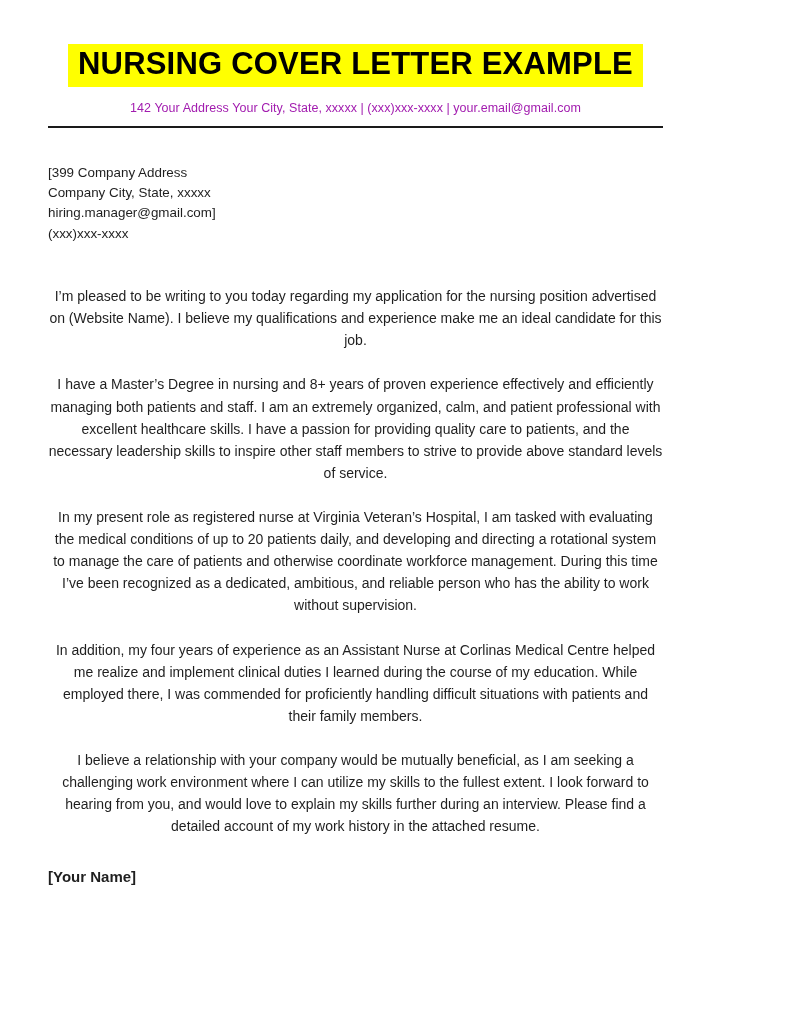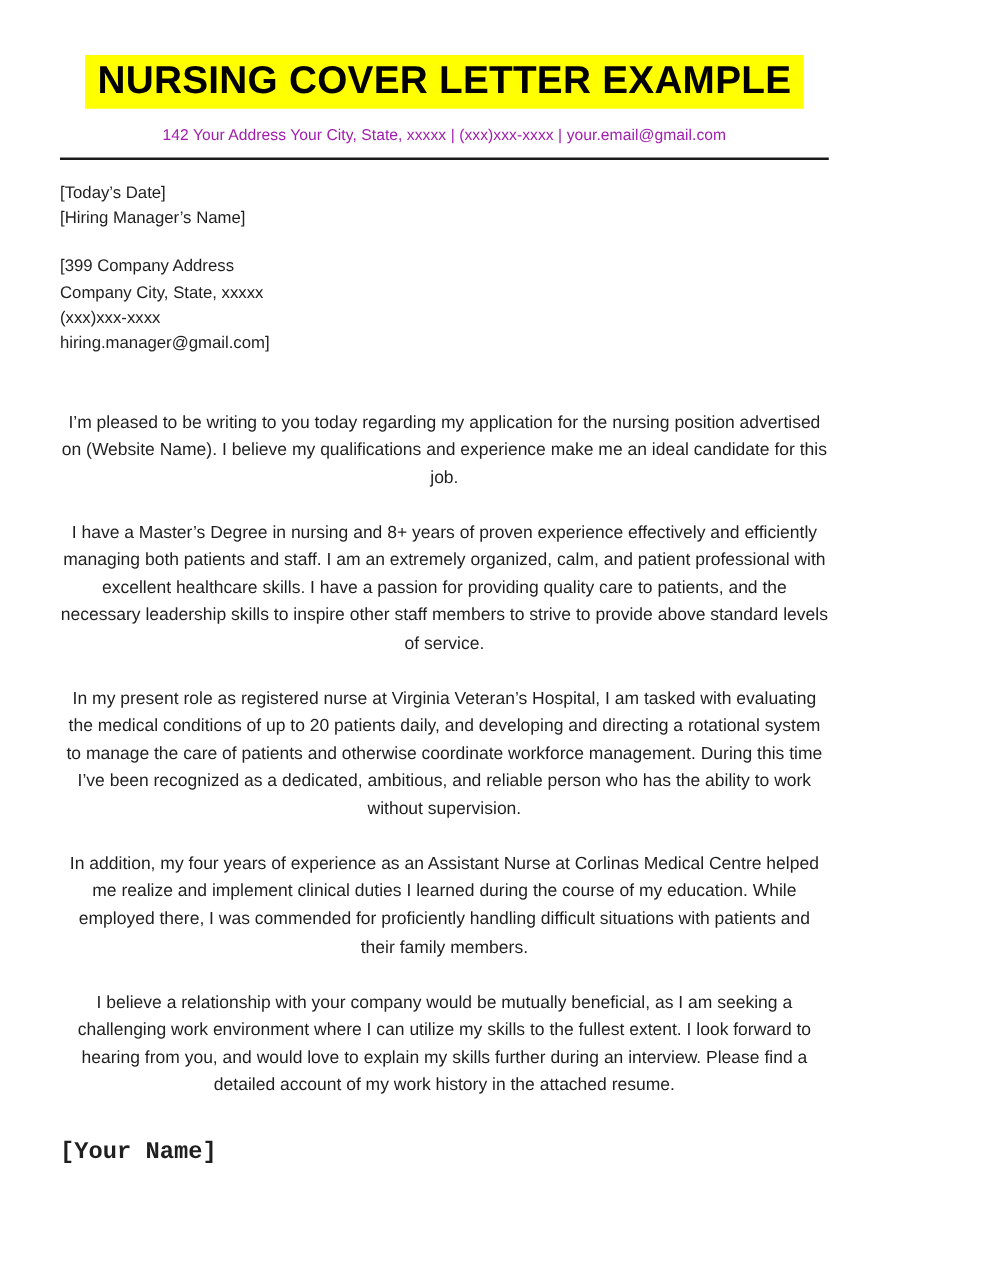--- a/index.html
+++ b/index.html
@@ -71,25 +71,24 @@
     margin: 0;
     font-size: 14px;
     line-height: 1.58;
     text-align: center;
   }
   .sign-off {
     font-size: 14px;
     margin: 0;
   }
   .signature-name {
-    font-size: 19px;
+    font-size: 15px;
     font-weight: bold;
     margin: 0;
     padding-top: 6px;
-    font-family: Liberation Mono, monospace;
   }
   .addr-line {
     font-size: 13.4px;
     line-height: 1.52;
     margin: 0;
   }
 </style>
 </head>
 <body>
 
@@ -98,32 +97,28 @@
   <div class="title-wrap">
     <span class="doc-title">NURSING COVER LETTER EXAMPLE</span>
   </div>
 
   <div class="contact-line">142 Your Address  Your City, State, xxxxx | (xxx)xxx-xxxx | your.email@gmail.com</div>
 
   <hr class="rule">
 
   <div class="body-block">
 
-    <div class="block">
-      <p class="addr-line">[Today’s Date]</p>
-      <p class="addr-line">[Hiring Manager’s Name]</p>
-    </div>
 
     <div class="gap-md"></div>
 
     <div class="block">
       <p class="addr-line">[399 Company Address</p>
       <p class="addr-line">Company City, State, xxxxx</p>
+      <p class="addr-line">hiring.manager@gmail.com]</p>
       <p class="addr-line">(xxx)xxx-xxxx</p>
-      <p class="addr-line">hiring.manager@gmail.com]</p>
     </div>
 
     <div class="gap-md"></div>
 
 
     <div class="gap-lg"></div>
 
     <p class="para">I’m pleased to be writing to you today regarding my application for the nursing position advertised on (Website Name). I believe my qualifications and experience make me an ideal candidate for this job.</p>
     <div class="gap-lg"></div>
 

